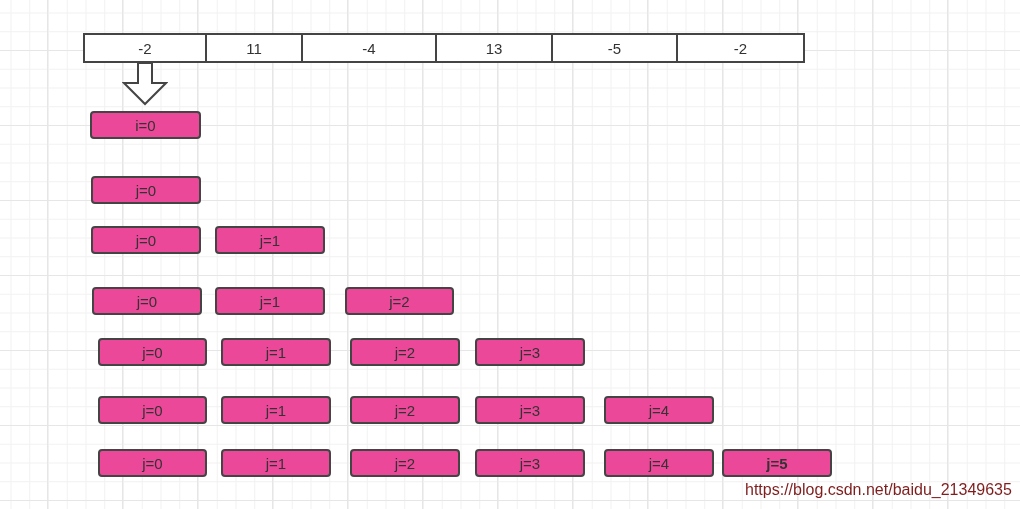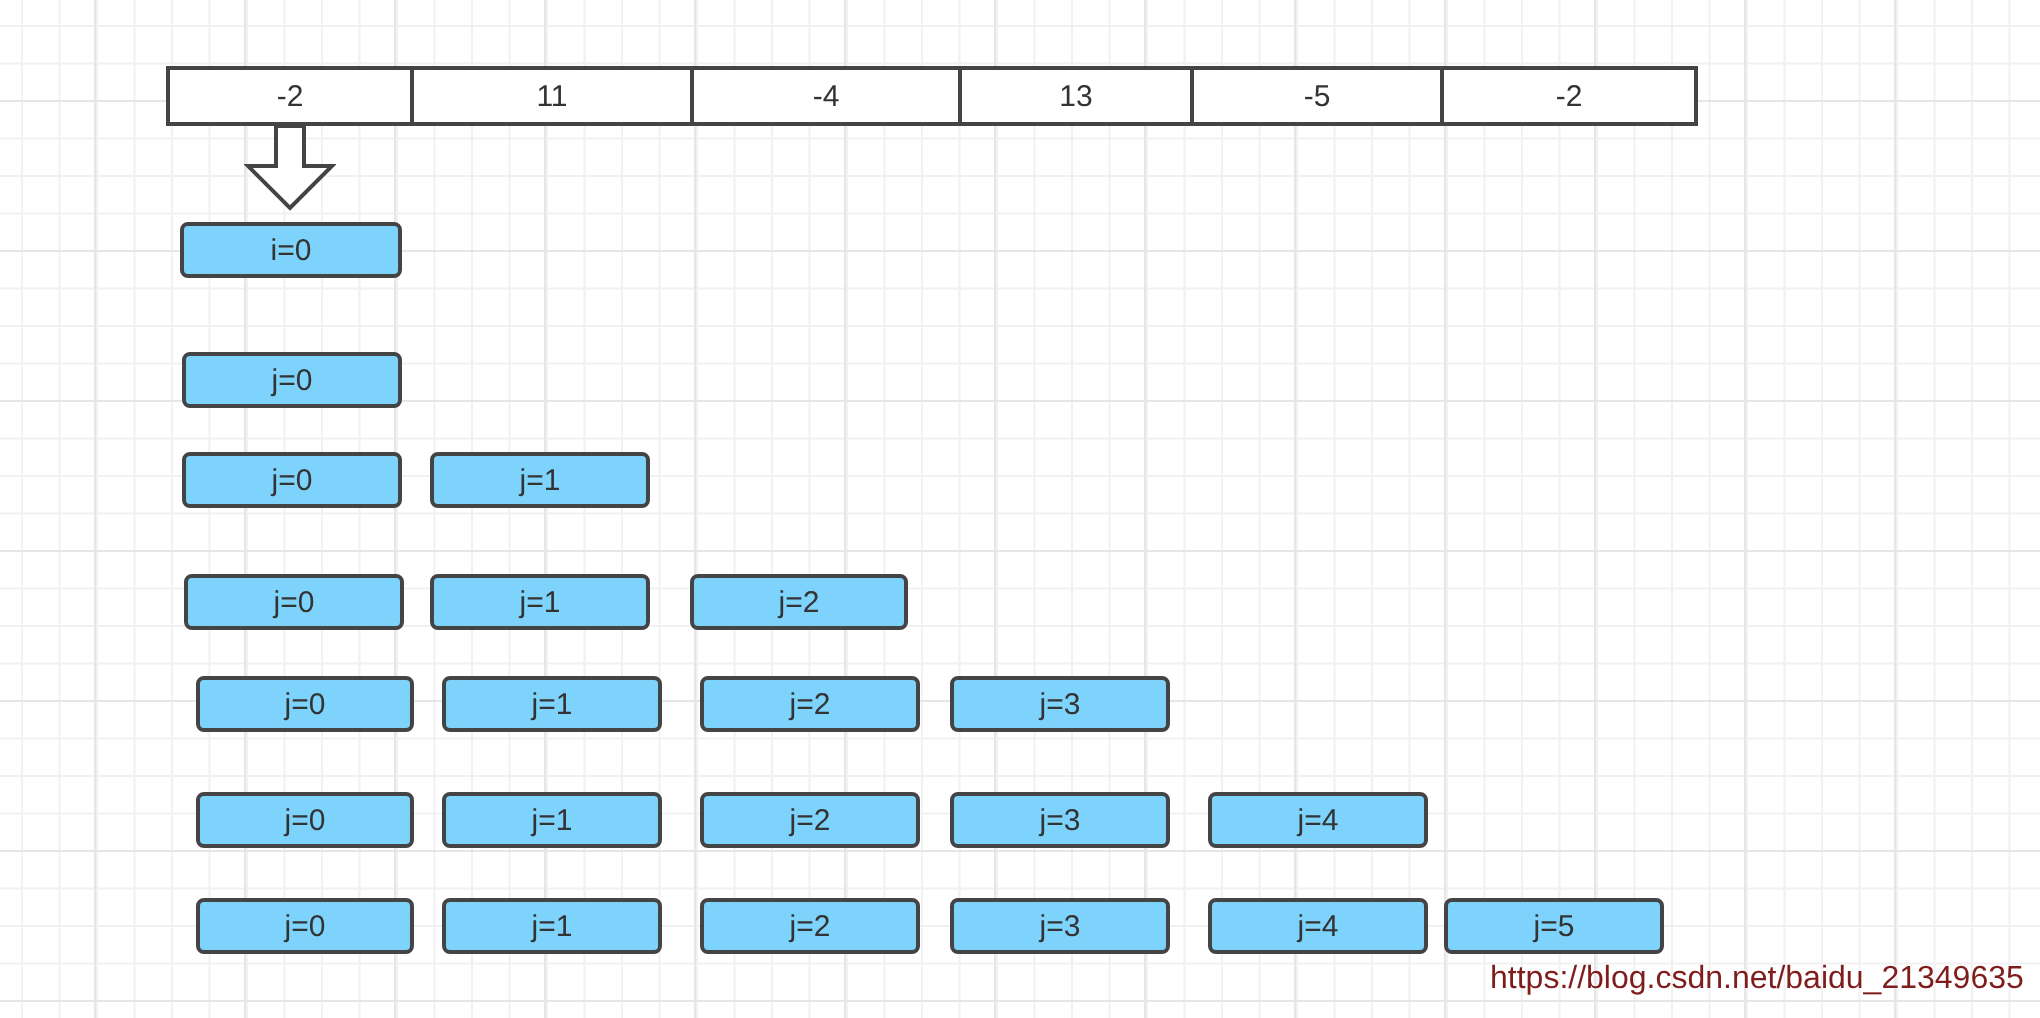--- a/index.html
+++ b/index.html
@@ -24,37 +24,37 @@
     .cell {
       height: 100%; box-sizing: border-box;
       display: flex; align-items: center; justify-content: center;
       font-size: 15px; color: #333333;
       border-right: 2px solid #444444;
     }
     .cell:last-child { border-right: none; }
     .arrow { position: absolute; left: 122px; top: 62px; width: 46px; height: 44px; }
     .box {
       position: absolute; height: 28px; box-sizing: border-box;
-      border: 2px solid #444444; border-radius: 4px; background: #7dd3fc;
+      border: 2px solid #444444; border-radius: 4px; background: #ec4899;
       display: flex; align-items: center; justify-content: center;
       font-size: 15px; color: #333333;
     }
     .watermark {
       position: absolute; left: 745px; top: 481px;
       font-size: 16px; color: #7f1d1d; letter-spacing: 0px;
       text-shadow: 0 0 1px #ffffff, 0 0 1px #ffffff;
       white-space: nowrap;
     }
   </style>
 </head>
 <body>
 
 <div class="array">
   <div class="cell" style="width:122px">-2</div>
-  <div class="cell" style="width:140px">11</div>
+  <div class="cell" style="width:96px">11</div>
   <div class="cell" style="width:134px">-4</div>
   <div class="cell" style="width:116px">13</div>
   <div class="cell" style="width:125px">-5</div>
   <div class="cell" style="width:125px">-2</div>
 </div>
 
 <svg class="arrow" viewBox="0 0 46 44">
   <polygon points="16,1 30,1 30,21 44,21 23,42 2,21 16,21" fill="#ffffff" stroke="#444444" stroke-width="2" stroke-linejoin="miter"></polygon>
 </svg>
 
@@ -78,15 +78,15 @@
 <div class="box" style="left:221px; top:396px; width:110px;">j=1</div>
 <div class="box" style="left:350px; top:396px; width:110px;">j=2</div>
 <div class="box" style="left:475px; top:396px; width:110px;">j=3</div>
 <div class="box" style="left:604px; top:396px; width:110px;">j=4</div>
 
 <div class="box" style="left:98px; top:449px; width:109px;">j=0</div>
 <div class="box" style="left:221px; top:449px; width:110px;">j=1</div>
 <div class="box" style="left:350px; top:449px; width:110px;">j=2</div>
 <div class="box" style="left:475px; top:449px; width:110px;">j=3</div>
 <div class="box" style="left:604px; top:449px; width:110px;">j=4</div>
-<div class="box" style="left:722px; top:449px; width:110px;">j=5</div>
+<div class="box" style="left:722px; top:449px; width:110px;font-weight:bold;">j=5</div>
 
 <div class="watermark">https://blog.csdn.net/baidu_21349635</div>
 
 </body></html>

